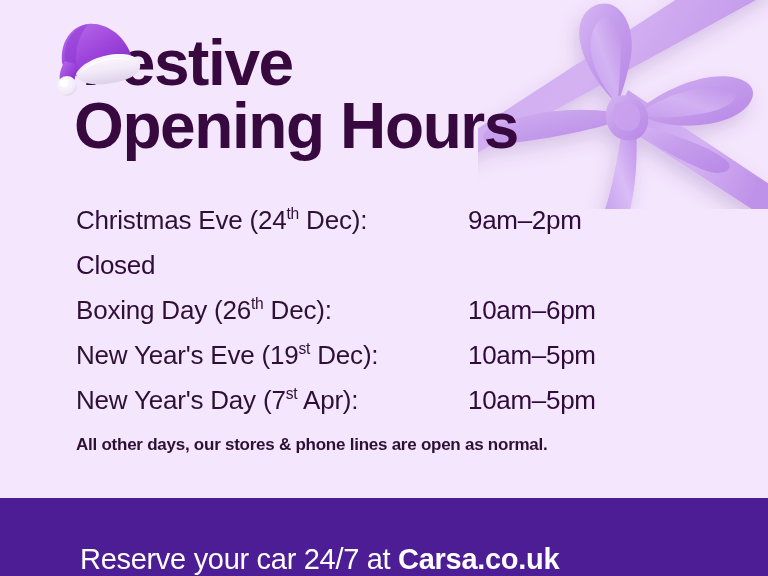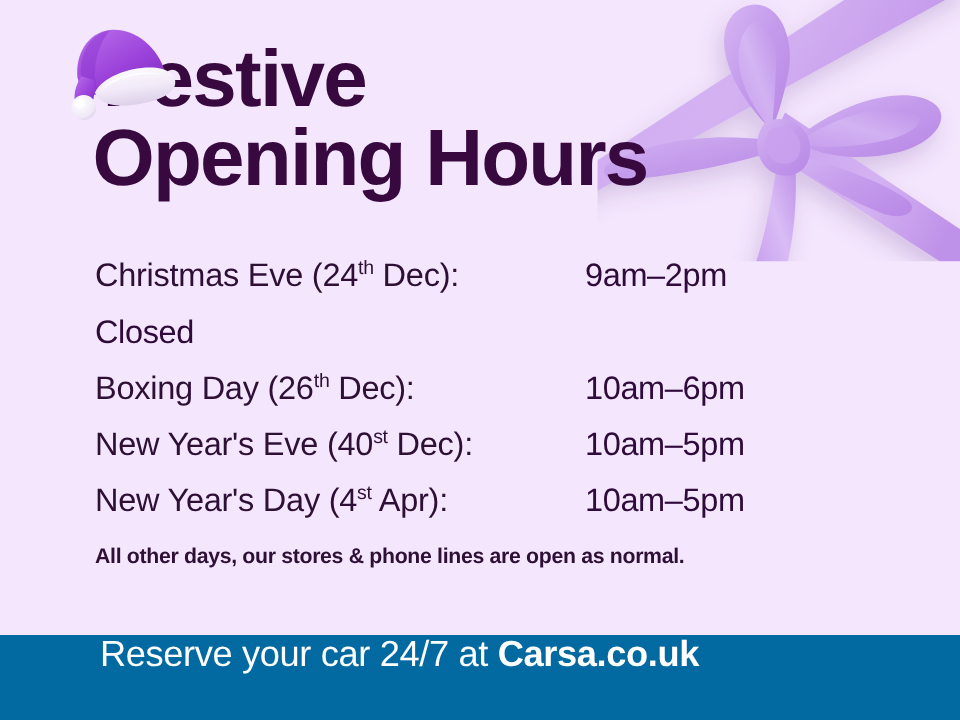--- a/index.html
+++ b/index.html
@@ -106,24 +106,24 @@
     letter-spacing:-0.25px;
     white-space:nowrap;
   }
 
   
   #bottom-banner {
     position:absolute;
     left:0;
     bottom:0;
     width:768px;
-    height:68px;
-    background:#0369a1;
+    height:78px;
+    background:#4c1d95;
     display:flex;
-    align-items:flex-start;
+    align-items:flex-end;
     z-index:4;
   }
   #banner-text {
     margin-left:80px;
     color:#ffffff;
     font-size:29px;
     letter-spacing:-0.3px;
     white-space:nowrap;
   }
   #banner-text .brand { font-weight:bold; }
@@ -239,26 +239,26 @@
     <div class="hours-row">
       <div class="day-hours">Closed</div>
     </div>
 
     <div class="hours-row">
       <div class="day-label"><span>Boxing Day (26</span><sup>th</sup><span> Dec):</span></div>
       <div class="day-hours">10am–6pm</div>
     </div>
 
     <div class="hours-row">
-      <div class="day-label"><span>New Year's Eve (40</span><sup>st</sup><span> Dec):</span></div>
+      <div class="day-label"><span>New Year's Eve (19</span><sup>st</sup><span> Dec):</span></div>
       <div class="day-hours">10am–5pm</div>
     </div>
 
     <div class="hours-row">
-      <div class="day-label"><span>New Year's Day (4</span><sup>st</sup><span> Apr):</span></div>
+      <div class="day-label"><span>New Year's Day (7</span><sup>st</sup><span> Apr):</span></div>
       <div class="day-hours">10am–5pm</div>
     </div>
 
   </div>
 
   <p id="footnote">All other days, our stores &amp; phone lines are open as normal.</p>
 
   <div id="bottom-banner">
     <div id="banner-text"><span>Reserve your car 24/7 at </span><span class="brand">Carsa.co.uk</span></div>
   </div>

